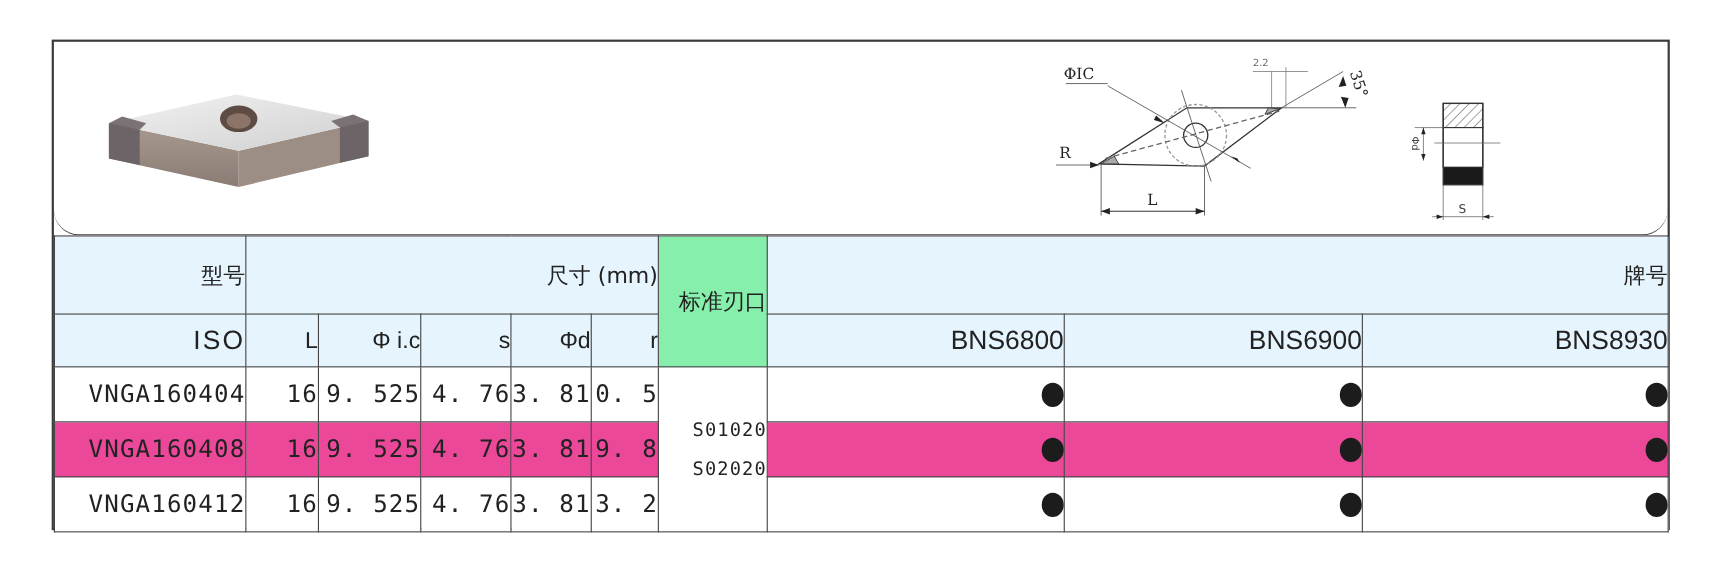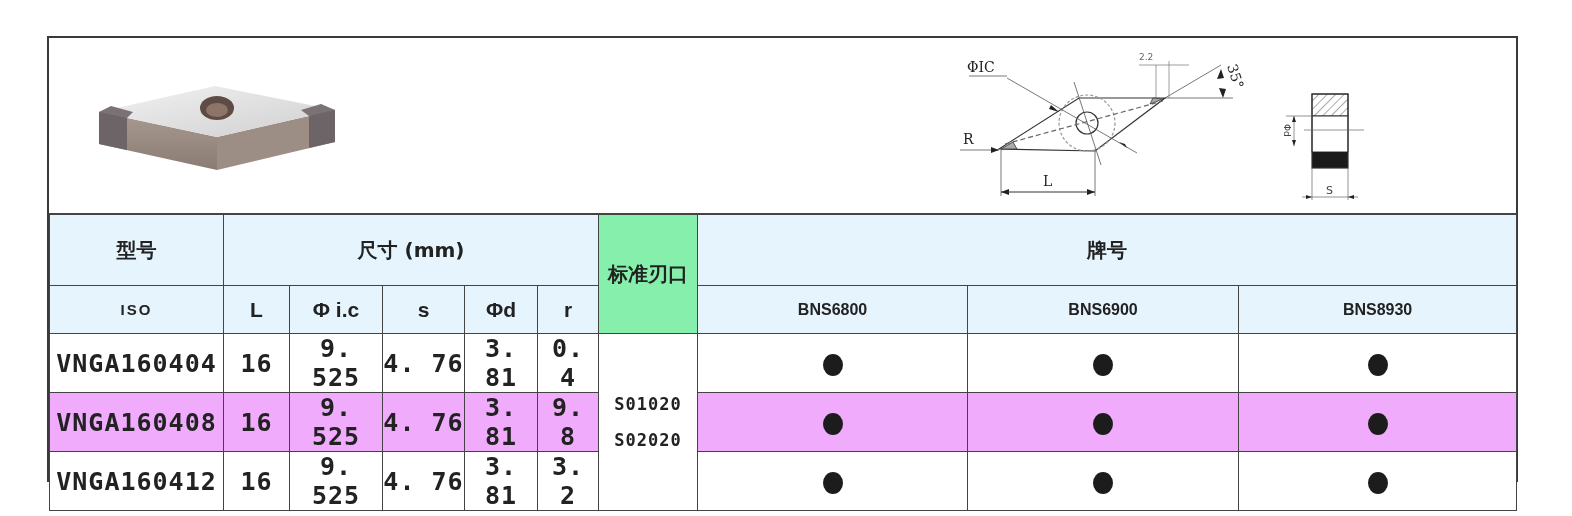--- a/index.html
+++ b/index.html
@@ -12,20 +12,21 @@
     width: 1471px; height: 446px;
     border: 2px solid #3a3a3a;
     background: #fff;
   }
 
   .figure-area {
     position: absolute;
     left: 0; top: 0;
     width: 100%; height: 176px;
     border-bottom: 1.5px solid #444;
+    border-radius: 23px;
   }
 
   .photo {
     position: absolute;
     left: 48px; top: 44px;
     width: 240px; height: 90px;
   }
 
   .diagram-main {
     position: absolute;
@@ -40,44 +41,44 @@
 
   table.spec {
     position: absolute;
     left: 0; top: 176px;
     width: 1467px;
     border-collapse: collapse;
     table-layout: fixed;
   }
   table.spec td, table.spec th {
     border: 1.5px solid #444;
-    text-align: center;
+    text-align: right;
     vertical-align: middle;
-    font-weight: bold;
+    font-weight: normal;
   }
   table.spec thead td {
     background: #e5f4fd;
     font-family: "DejaVu Sans", sans-serif;
     color: #222;
   }
   .h1 td { height: 71px; font-size: 20px; }
   .h2 td { height: 48px; font-size: 20px; }
   .h2 .sub { font-family: "Liberation Sans", sans-serif; font-size: 21px; }
-  .h2 .iso { font-family: "Liberation Sans", sans-serif; font-size: 15px; letter-spacing: 2px; }
-  .h2 .grade { font-family: "Liberation Sans", sans-serif; font-size: 16px; }
+  .h2 .iso { font-family: "Liberation Sans", sans-serif; font-size: 24px; letter-spacing: 2px; }
+  .h2 .grade { font-family: "Liberation Sans", sans-serif; font-size: 24px; }
 
   tbody td {
     height: 50px;
     font-family: "DejaVu Sans Mono", monospace;
-    font-size: 25px;
+    font-size: 22px;
     color: #222;
     letter-spacing: 1px;
     background: #ffffff;
   }
-  tbody tr.alt td.rowcell { background: #f0abfc; }
+  tbody tr.alt td.rowcell { background: #ec4899; }
   td.edge { line-height: 36px; font-size: 17px; background: #fff !important; }
   .dot {
     display: inline-block;
     width: 20px; height: 22px;
     border-radius: 50%;
     background: #1c1c1c;
     vertical-align: middle;
   }
   .edge-line { display: block; }
 </style>
@@ -219,21 +220,21 @@
         <td class="grade">BNS8930</td>
       </tr>
     </thead>
     <tbody>
       <tr>
         <td class="rowcell">VNGA160404</td>
         <td class="rowcell">16</td>
         <td class="rowcell">9. 525</td>
         <td class="rowcell">4. 76</td>
         <td class="rowcell">3. 81</td>
-        <td class="rowcell">0. 4</td>
+        <td class="rowcell">0. 5</td>
         <td rowspan="3" class="edge">
           <span class="edge-line">S01020</span>
           <span class="edge-line">S02020</span>
         </td>
         <td class="rowcell"><span class="dot"></span></td>
         <td class="rowcell"><span class="dot"></span></td>
         <td class="rowcell"><span class="dot"></span></td>
       </tr>
       <tr class="alt">
         <td class="rowcell">VNGA160408</td>

